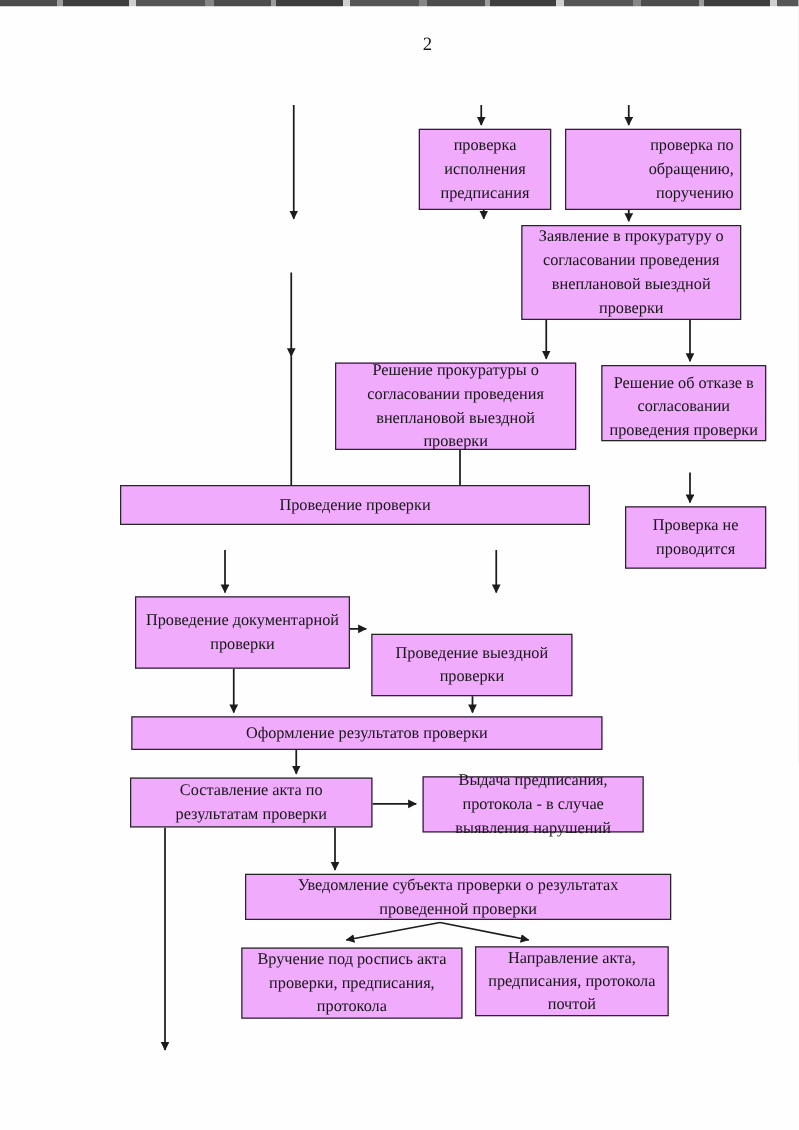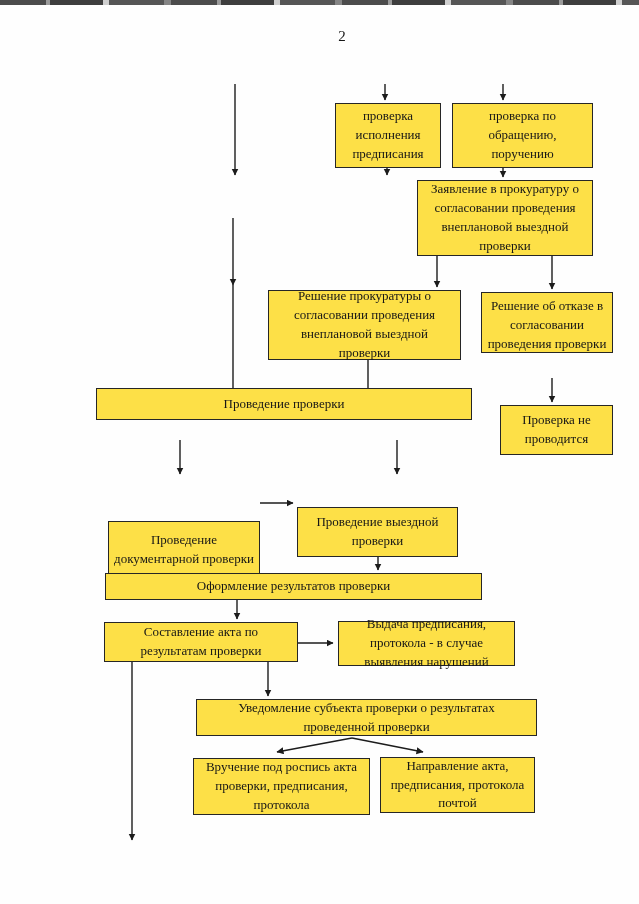--- a/index.html
+++ b/index.html
@@ -33,41 +33,41 @@
   }
   .connectors {
     position: absolute;
     left: 0; top: 0;
     width: 639px; height: 904px;
   }
   .node {
     position: absolute;
     box-sizing: border-box;
     border: 1.5px solid #262626;
-    background: #fde047;
+    background: #f0abfc;
     display: flex;
     align-items: center;
     justify-content: center;
     text-align: center;
     font-size: 13px;
     line-height: 1.45;
     padding: 2px 5px;
   }
   .node.top-align { align-items: flex-start; padding-top: 4px; }
 
   
   .n-check-prescription { left: 335px; top: 103px; width: 106px; height: 65px; }
-  .n-check-appeal       { left: 452px; top: 103px; width: 141px; height: 65px; }
+  .n-check-appeal       { left: 452px; top: 103px; width: 141px; height: 65px; text-align: right; }
   .n-notification       { left: 155px; top: 178px; width: 253px; height: 40px; }
   .n-application        { left: 417px; top: 180px; width: 176px; height: 76px; }
   .n-decision-approve   { left: 268px; top: 290px; width: 193px; height: 70px; }
   .n-decision-refuse    { left: 481px; top: 292px; width: 132px; height: 61px; }
   .n-conduct            { left:  96px; top: 388px; width: 376px; height: 32px; }
   .n-not-conducted      { left: 500px; top: 405px; width: 113px; height: 50px; }
-  .n-documentary        { left: 108px; top: 477px; width: 152px; height: 58px; margin-top: 44px; }
+  .n-documentary        { left: 108px; top: 477px; width: 172px; height: 58px; }
   .n-onsite             { left: 297px; top: 477px; width: 161px; height: 50px; margin-top: 30px; }
   .n-results            { left: 105px; top: 573px; width: 377px; height: 27px; }
   .n-act                { left: 104px; top: 622px; width: 194px; height: 40px; }
   .n-issue              { left: 338px; top: 621px; width: 177px; height: 45px; }
   .n-notify-subject     { left: 196px; top: 699px; width: 341px; height: 37px; }
   .n-hand-over          { left: 193px; top: 758px; width: 177px; height: 57px; }
   .n-mail               { left: 380px; top: 757px; width: 155px; height: 56px; }
 </style>
 </head>
 <body>

